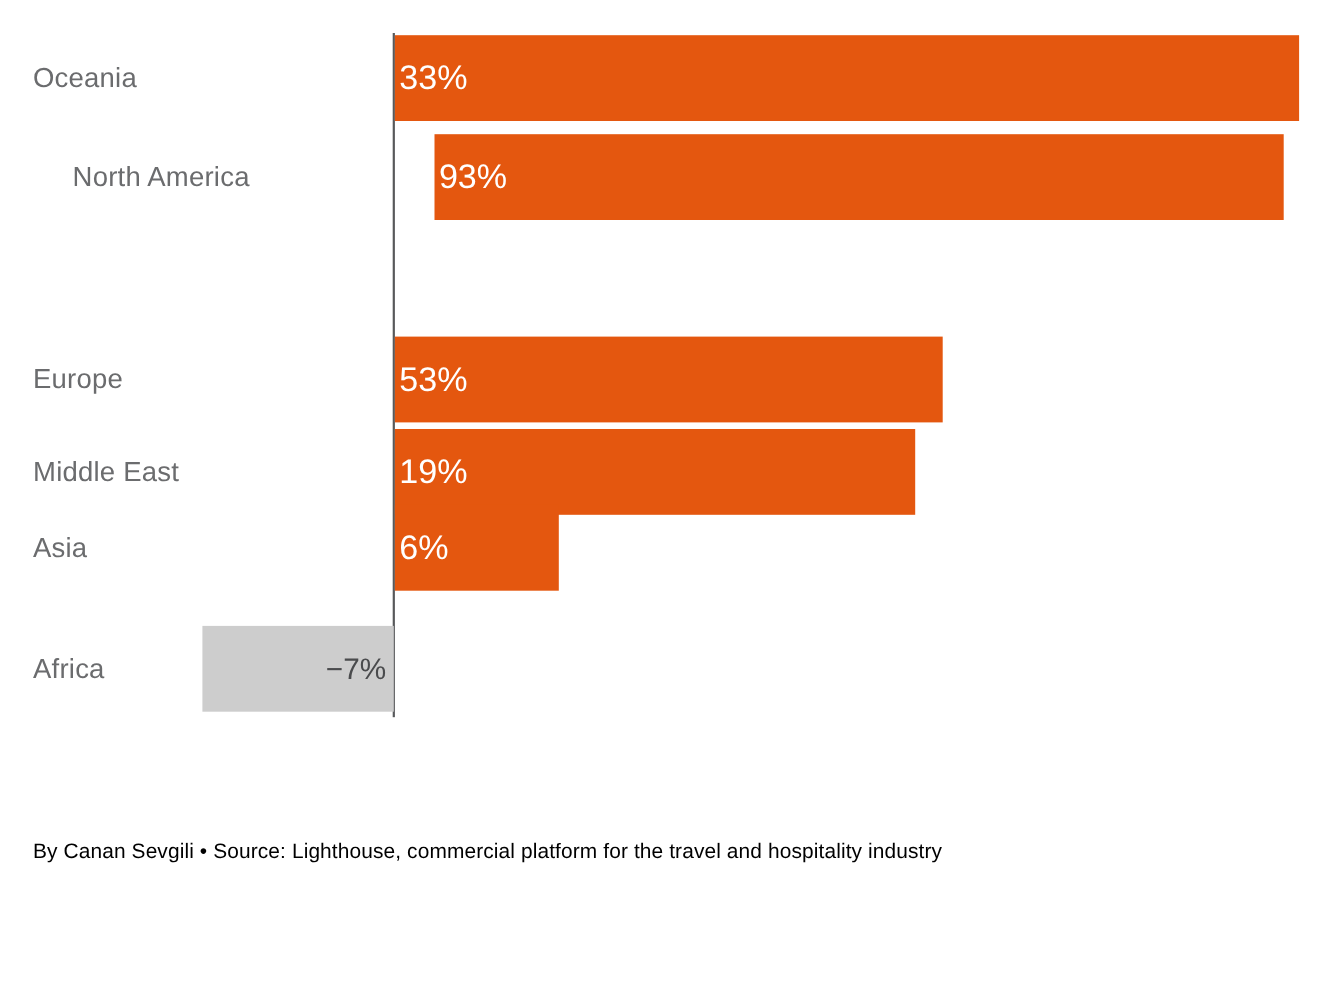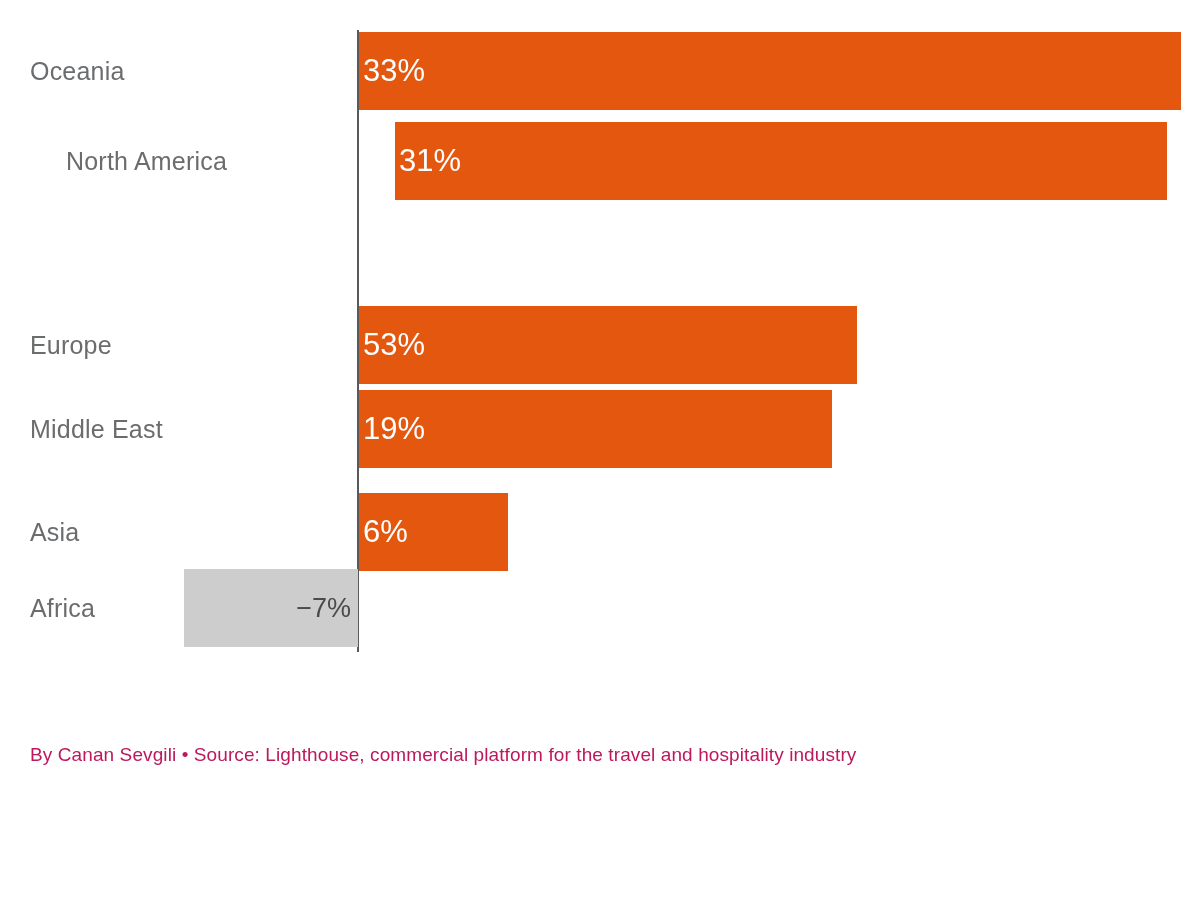--- a/index.html
+++ b/index.html
@@ -101,56 +101,56 @@
     color: #4a4b4d;
     white-space: nowrap;
     text-align: right;
     right: 849px; 
   }
 
   
   .footer-note {
     position: absolute;
     left: 30px;
-    top: 744px;
+    top: 764px;
     font-size: 19px;
-    color: #be185d;
+    color: #000000;
     letter-spacing: 0.1px;
     white-space: nowrap;
   }
 </style>
 </head>
 <body>
 
 <div id="chart-root">
 
   <div class="plot-area">
     <div class="axis-zero-line"></div>
 
   <div class="bar-row" style="top: 32px;">
         <div class="cat-label">Oceania</div>
         <div class="bar-pos" style="width: 821.7px;"></div>
         <div class="val-pos">33%</div>
       </div>
       <div class="bar-row" style="top: 121.5px; margin-left: 36px;">
         <div class="cat-label">North America</div>
         <div class="bar-pos" style="width: 771.9px;"></div>
-        <div class="val-pos">31%</div>
+        <div class="val-pos">93%</div>
       </div>
       <div class="bar-row" style="top: 306px;">
         <div class="cat-label">Europe</div>
         <div class="bar-pos" style="width: 498px;"></div>
         <div class="val-pos">53%</div>
       </div>
       <div class="bar-row" style="top: 390px;">
         <div class="cat-label">Middle East</div>
         <div class="bar-pos" style="width: 473.1px;"></div>
         <div class="val-pos">19%</div>
       </div>
-      <div class="bar-row" style="top: 493px;">
+      <div class="bar-row" style="top: 459px;">
         <div class="cat-label">Asia</div>
         <div class="bar-pos" style="width: 149.4px;"></div>
         <div class="val-pos">6%</div>
       </div>
       <div class="bar-row" style="top: 569px;">
         <div class="cat-label">Africa</div>
         <div class="bar-neg" style="left: 183.7px; width: 174.3px;"></div>
         <div class="val-neg">−7%</div>
       </div>
     </div>

